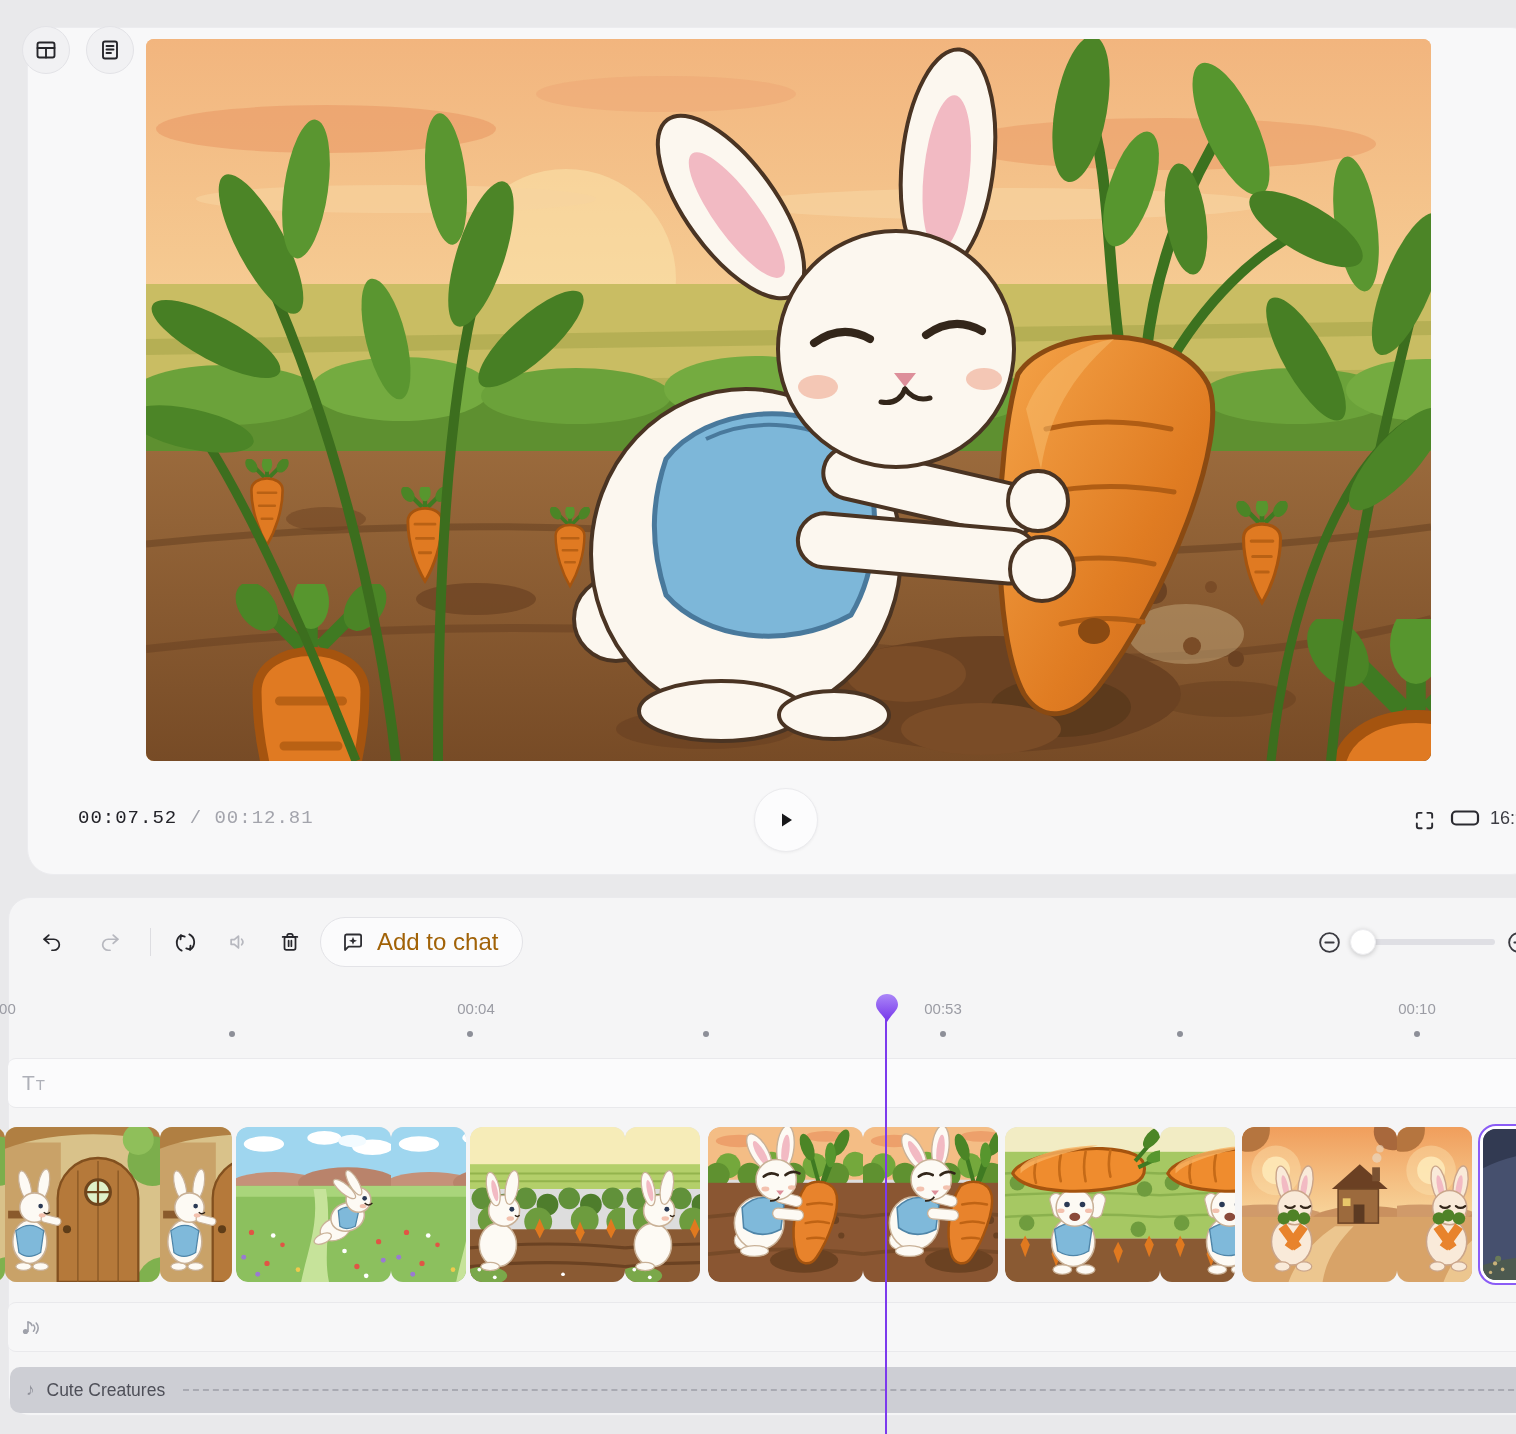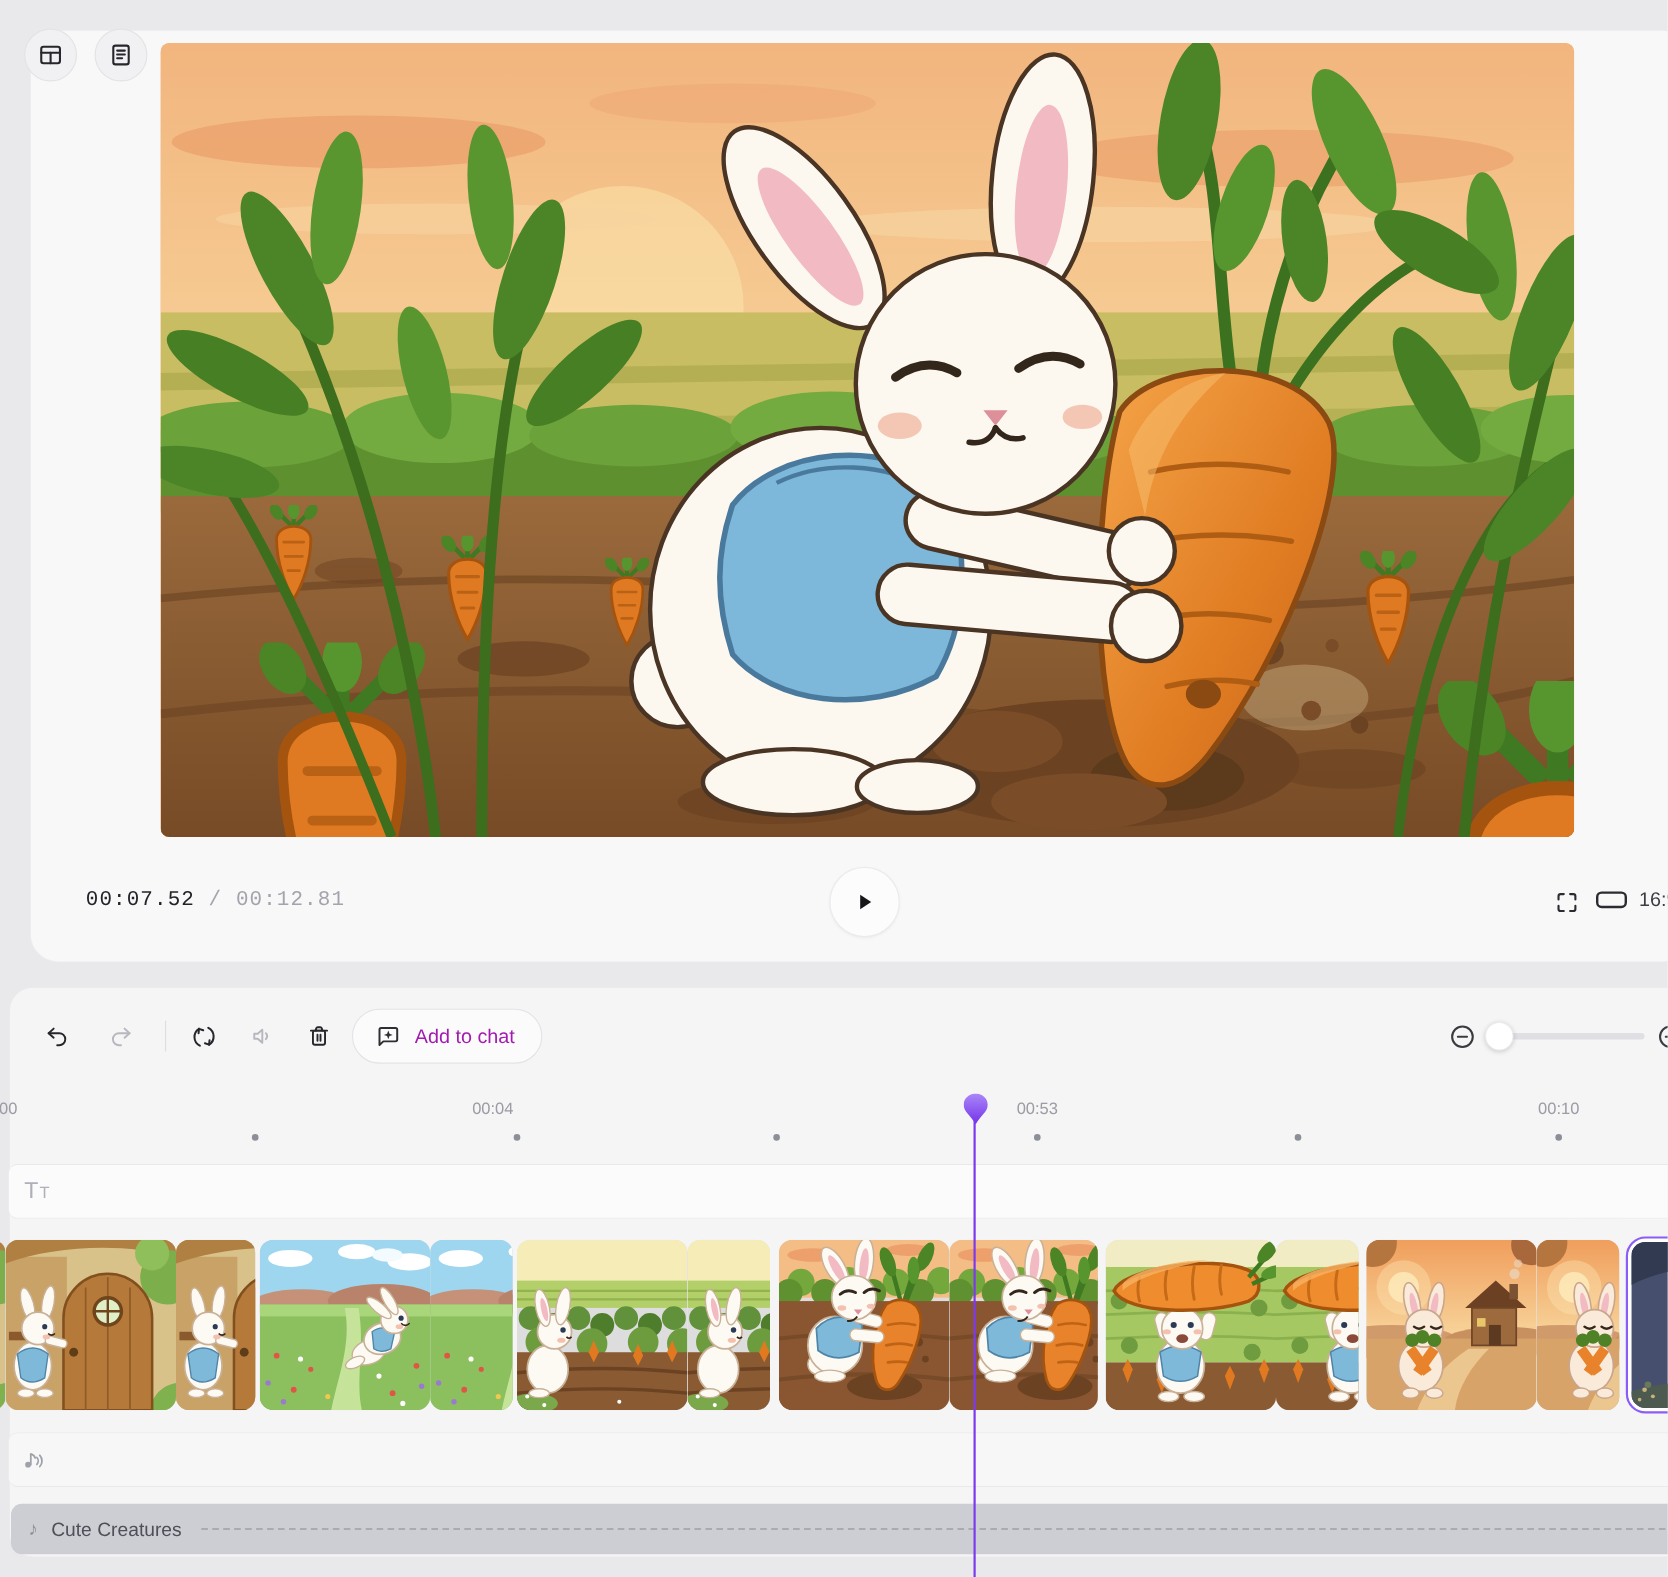--- a/index.html
+++ b/index.html
@@ -39,21 +39,21 @@
   
   .tool-btn { position:absolute; top:922px; width:40px; height:40px; display:flex; align-items:center; justify-content:center;
     border-radius:8px; cursor:pointer; }
   .tool-btn svg { stroke:#26262b; fill:none; stroke-width:1.9; stroke-linecap:round; stroke-linejoin:round; }
   .tool-btn.disabled svg { stroke:#b7b8bf; }
   .tb-divider { position:absolute; left:150px; top:928px; width:1px; height:28px; background:#dddde1; }
   .add-chat-btn { position:absolute; left:320px; top:917px; height:50px; padding:0 24px 0 20px;
     display:flex; align-items:center; gap:12px; background:#fbfbfc; border:1px solid #e3e3e7;
     border-radius:26px; cursor:pointer; }
   .add-chat-btn svg { stroke:#2e2e33; fill:none; stroke-width:1.8; stroke-linecap:round; stroke-linejoin:round; }
-  .add-chat-btn .lbl { font-size:18px; color:#a21caf; }
+  .add-chat-btn .lbl { font-size:24px; color:#a16207; }
   .zoom-ctl { position:absolute; top:930px; display:flex; align-items:center; cursor:pointer; }
   .zoom-ctl svg { stroke:#3a3a40; fill:none; stroke-width:1.8; stroke-linecap:round; }
   .slider { position:absolute; left:1352px; top:939px; width:143px; height:6px; border-radius:3px; background:#dfdfe4; cursor:pointer; }
   .slider .handle { position:absolute; left:-2px; top:-10px; width:26px; height:26px; border-radius:50%;
     background:#fff; border:1px solid #ececef; box-shadow:0 1px 5px rgba(0,0,0,.18); cursor:grab; }
 
   
   .ruler { position:absolute; left:0; top:995px; width:1516px; height:55px; cursor:pointer; }
   .rlabel { position:absolute; top:5px; width:70px; text-align:center; font-size:15px; color:#9b9ca4; }
   .rdot { position:absolute; top:36px; width:6px; height:6px; border-radius:50%; background:#8d8f98; }
@@ -585,21 +585,21 @@
   </div>
   <div class="zoom-ctl" style="left:1506px;">
     <svg width="25" height="25" viewBox="0 0 24 24">
       <circle cx="12" cy="12" r="9"></circle>
         <path d="M8 12 H16 M12 8 V16"></path>
     </svg>
   </div>
 
   <div class="ruler">
     <span class="rlabel" style="left:-38px;">00:00</span>
-    <span class="rlabel" style="left:413px;">00:04</span>
+    <span class="rlabel" style="left:441px;">00:04</span>
     <span class="rlabel" style="left:908px;">00:53</span>
     <span class="rlabel" style="left:1382px;">00:10</span>
     <div class="rdot" style="left:229px;"></div>
     <div class="rdot" style="left:467px;"></div>
     <div class="rdot" style="left:703px;"></div>
     <div class="rdot" style="left:940px;"></div>
     <div class="rdot" style="left:1177px;"></div>
     <div class="rdot" style="left:1414px;"></div>
   </div>
 

